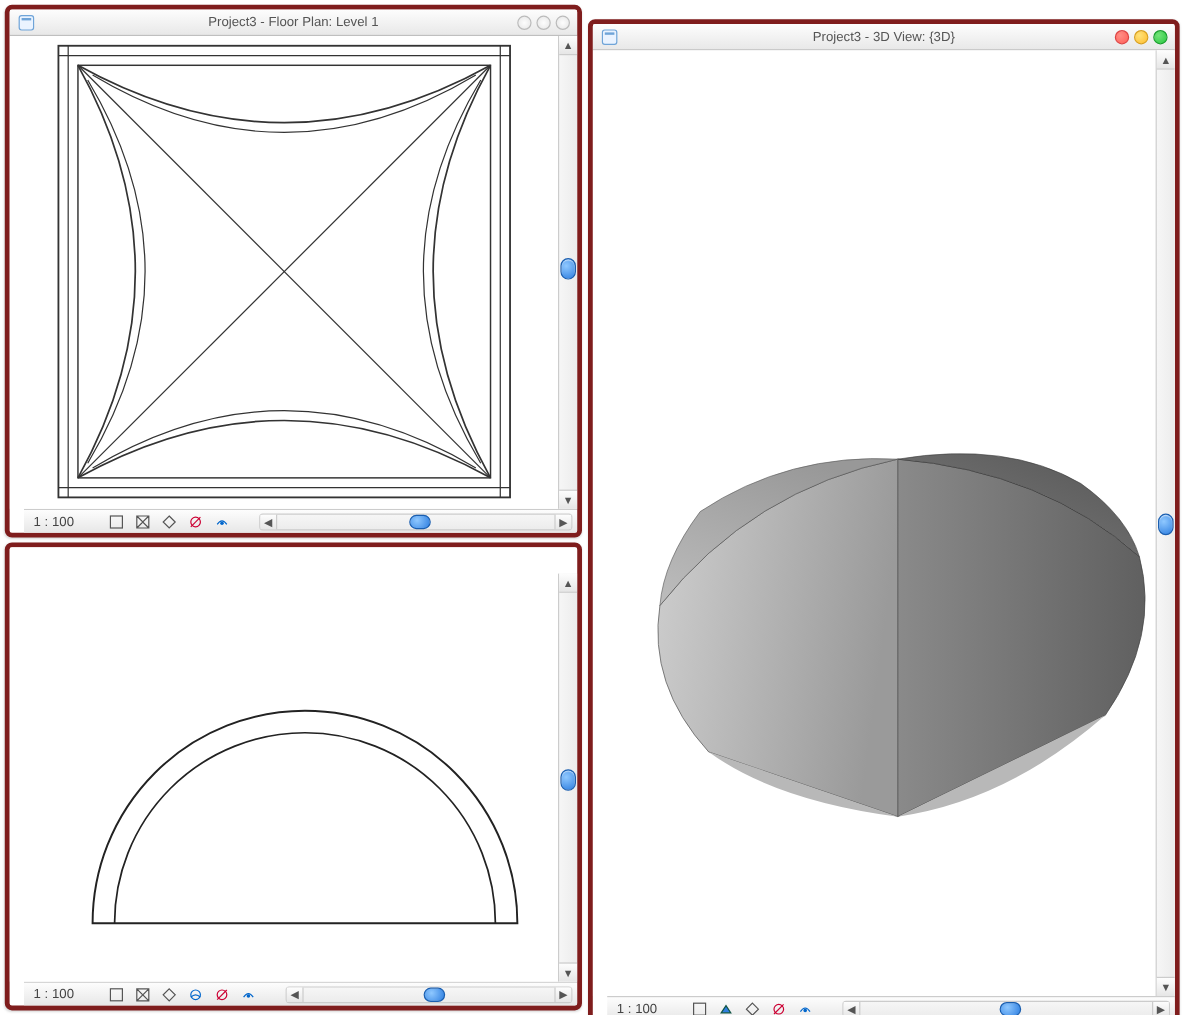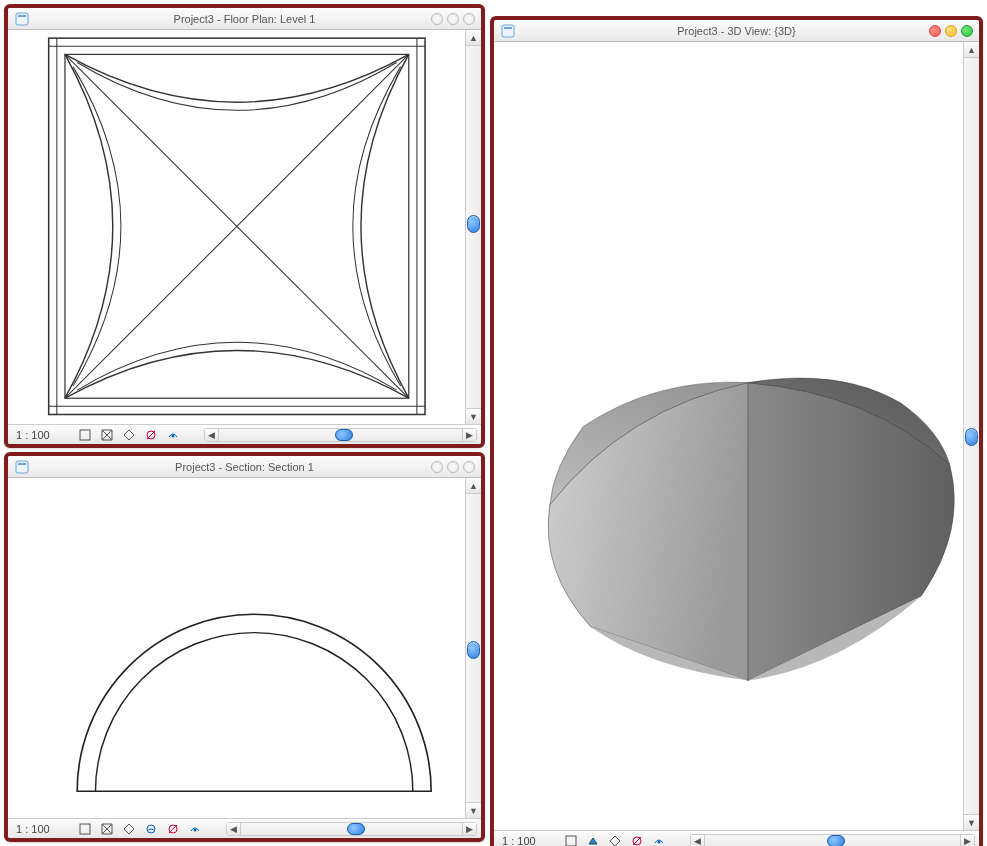--- a/index.html
+++ b/index.html
@@ -104,20 +104,21 @@
 
   .statusbar {
     height: 20px;
     background: linear-gradient(#fdfdfd,#e7e7e7);
     border-top: 1px solid #ccc;
     display: flex;
     align-items: center;
     gap: 20px;
     padding: 0 4px 0 8px;
     color: #444;
+    margin-left: 12px;
   }
   .statusbar .scale { min-width: 42px; }
   .statusbar .icons { display:flex; gap:8px; align-items:center; }
   .statusbar .icons span { display:flex; align-items:center; justify-content:center; width:14px; height:14px; }
   .statusbar .h-scroll {
     flex: 1;
     height: 14px;
     margin-left: 4px;
     background: linear-gradient(#f6f6f6,#ececec);
     border: 1px solid #ccc;
@@ -224,34 +225,20 @@
     </div>
     <div class="h-scroll">
       <div class="hs-arrow-l">◀</div>
       <div class="hs-thumb" style="left:48%;"></div>
       <div class="hs-arrow-r">▶</div>
     </div>
   </div>
 </div>
 
 <div class="pane" style="left:4px; top:452px; width:481px; height:390px;">
-  <div class="titlebar">
-    <span class="app-icon">
-      <svg width="14" height="14">
-          <rect x="1" y="1" width="12" height="12" rx="2" fill="#eaf3ff" stroke="#6fa4d8"></rect>
-          <rect x="3" y="3" width="8" height="2" fill="#6fa4d8"></rect>
-        </svg>
-    </span>
-    <span class="title">Project3 - Section: Section 1</span>
-    <div class="traffic">
-      <div class="tl-btn tl-inactive"></div>
-      <div class="tl-btn tl-inactive"></div>
-      <div class="tl-btn tl-inactive"></div>
-    </div>
-  </div>
   <div class="content">
     <svg class="canvas" viewBox="0 0 465 348">
       <g>
 
         <path d="M68 308 A174 174 0 0 1 416 308 L68 308 Z" fill="none" stroke="#222" stroke-width="1.6"></path>
 
         <path d="M86 308 A156 156 0 0 1 398 308" fill="none" stroke="#222" stroke-width="1.4"></path>
       </g>
     </svg>
   </div>

